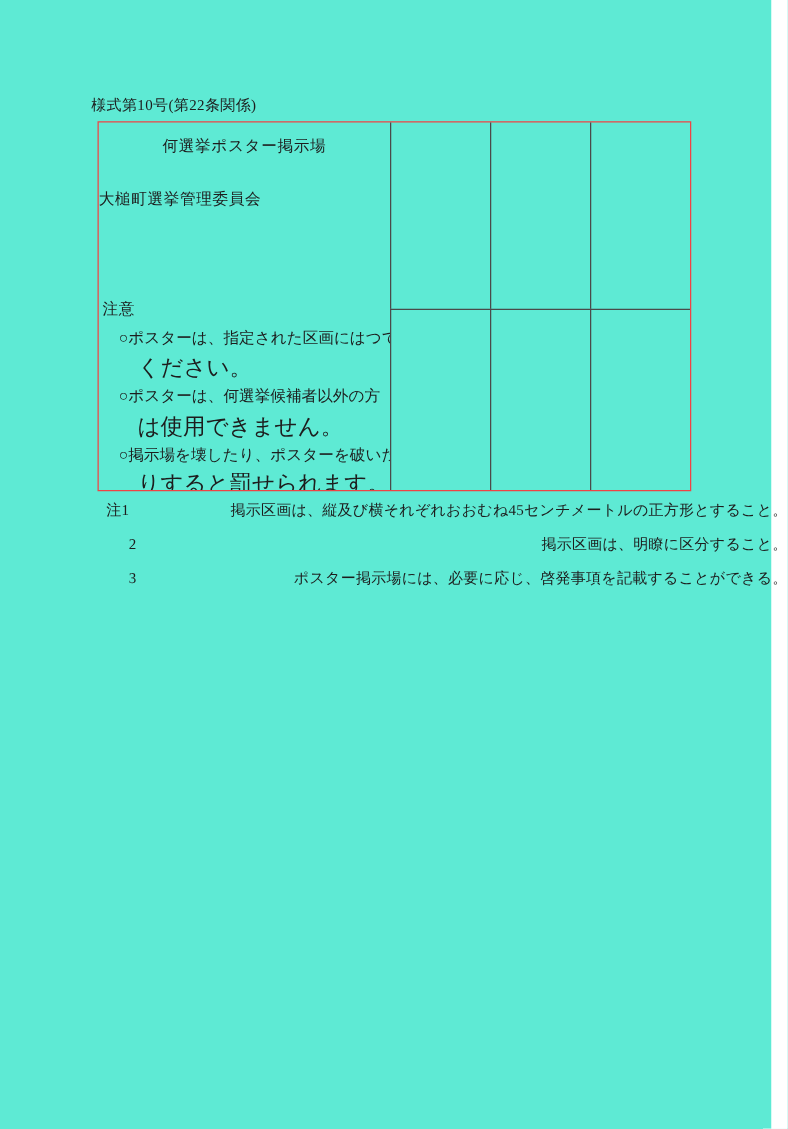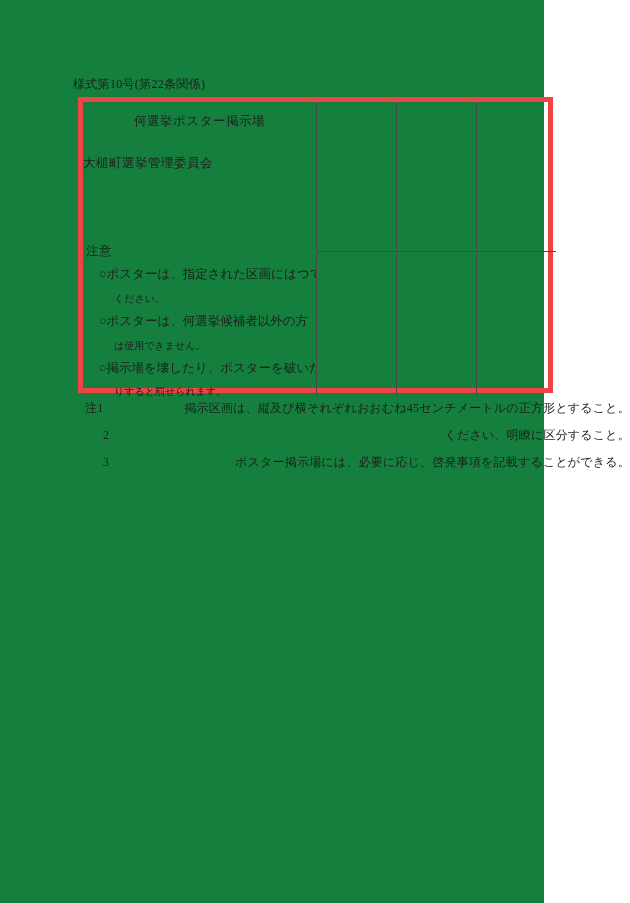--- a/index.html
+++ b/index.html
@@ -3,32 +3,32 @@
 <meta charset="utf-8">
 <style>
   * { margin: 0; padding: 0; box-sizing: border-box; }
   html, body {
     width: 630px; height: 903px;
     background: #ffffff;
     font-family: "Liberation Serif", "DejaVu Serif", serif;
     color: #1d1d1d;
     position: relative;
   }
-  .page { position: absolute; left: 0; top: 0; width: 544px; height: 903px; background: #15803d; }
+  .page { position: absolute; left: 0; top: 0; width: 617px; height: 903px; background: #5eead4; }
 
   .form-number {
     position: absolute; left: 73px; top: 77px;
     font-size: 12px; line-height: 15px; letter-spacing: 0.3px;
   }
 
   
   .board {
     position: absolute; left: 78px; top: 97px;
     width: 475px; height: 296px;
-    border: 5px solid #ef4444;
+    border: 1px solid #ef4444;
     display: grid;
     grid-template-columns: 233px 80px 80px 80px;
     grid-template-rows: 149px 145px;
   }
   .info-cell {
     grid-column: 1; grid-row: 1 / 3;
     overflow: hidden;
   }
   .slot { border-left: 1px solid #4a4a4a; }
   .slot.row2 { border-top: 1px solid #4a4a4a; }
@@ -39,21 +39,21 @@
   }
   .committee {
     margin-top: 24px; text-align: left; padding-right: 8px;
     font-size: 12.5px; line-height: 18px; letter-spacing: 0.5px;
   }
   .caution { margin-top: 68px; }
   .caution-heading {
     padding-left: 3px; font-size: 12.5px; line-height: 23.4px; letter-spacing: 0.5px;
   }
   .c-first { padding-left: 16px; font-size: 12.5px; line-height: 23.4px; white-space: nowrap; }
-  .c-cont  { padding-left: 31px; font-size: 10px; line-height: 23.4px; white-space: nowrap; }
+  .c-cont  { padding-left: 31px; font-size: 18px; line-height: 23.4px; white-space: nowrap; }
 
   
   .notes { position: absolute; left: 0; top: 395px; width: 630px; text-align: right; }
   .note-row { position: relative; line-height: 27px; font-size: 12px; letter-spacing: 0.2px; }
   .note-label { position: absolute; left: 85px; top: 0; }
   .note-text { display: block; padding-left: 115px; white-space: nowrap; }
   .note-row.sub .note-label { left: 103px; }
   .note-row.sub .note-text { padding-left: 123px; }
 </style>
 </head>
@@ -91,21 +91,21 @@
     <div class="slot row2"></div>
   </div>
 
   <div class="notes">
     <div class="note-row">
       <span class="note-label">注1</span>
       <span class="note-text">掲示区画は、縦及び横それぞれおおむね45センチメートルの正方形とすること。</span>
     </div>
     <div class="note-row sub">
       <span class="note-label">2</span>
-      <span class="note-text">ください、明瞭に区分すること。</span>
+      <span class="note-text">掲示区画は、明瞭に区分すること。</span>
     </div>
     <div class="note-row sub">
       <span class="note-label">3</span>
       <span class="note-text">ポスター掲示場には、必要に応じ、啓発事項を記載することができる。</span>
     </div>
   </div>
 
 </div>
 
 </body></html>

